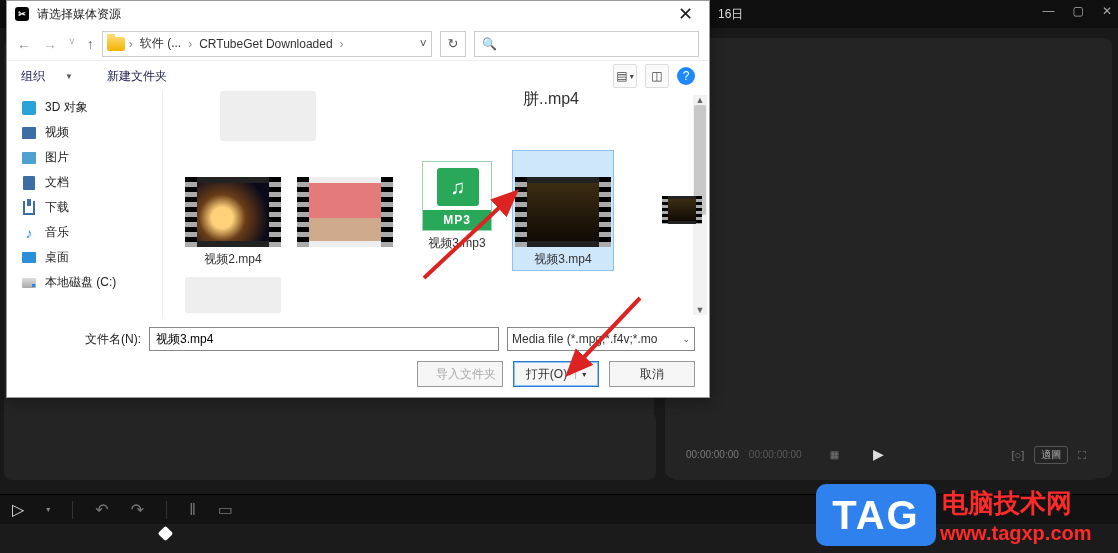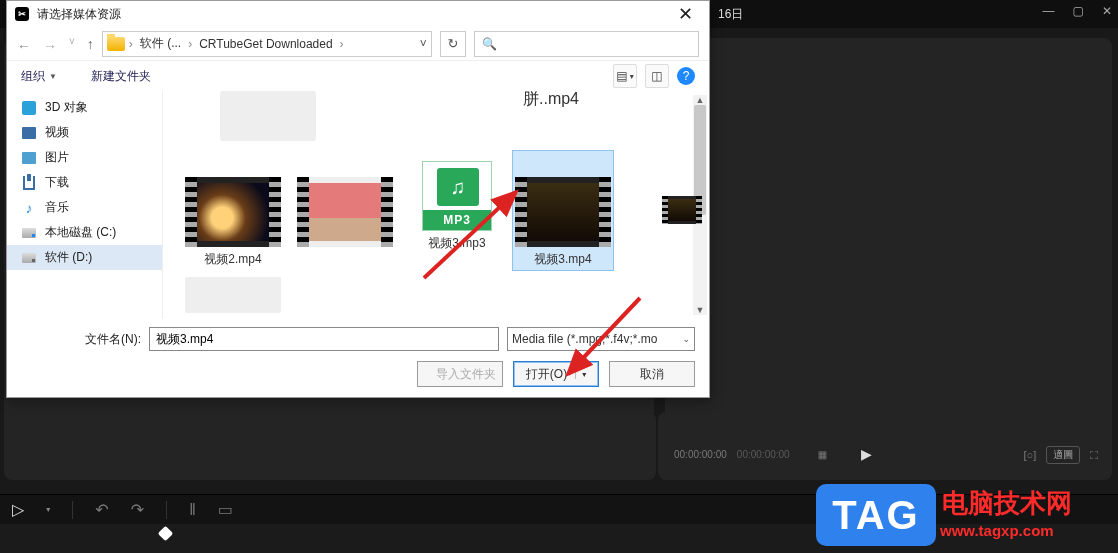--- a/index.html
+++ b/index.html
@@ -7,55 +7,55 @@
 
 
 .app-bg { position:absolute; inset:0; background:#191919; }
 .app-topbar { position:absolute; top:0; left:0; right:0; height:28px; background:#0f0f0f; color:#ccc; font-size:12px; display:flex; align-items:center; padding:0 12px; }
 .app-topbar .title { position:absolute; left:718px; top:6px; color:#ddd; }
 .win-icons { position:absolute; right:6px; top:4px; display:flex; gap:18px; color:#aaa; font-size:12px;}
 .app-panel-left { position:absolute; left:4px; top:38px; width:650px; height:440px; background:#242424; border-radius:8px; }
 .app-panel-right { position:absolute; left:665px; top:38px; right:6px; height:440px; background:#242424; border-radius:8px; }
 
 
-.dark-row { position:absolute; left:4px; right:6px; top:412px; height:68px; display:flex; gap:2px;}
+.dark-row { position:absolute; left:4px; right:18px; top:412px; height:68px; display:flex; gap:14px;}
 .dark-row .box { background:#242424; border-radius:8px; flex:1; position:relative;}
 .right-box-foot { position:absolute; left:16px; bottom:18px; display:flex; align-items:center; gap:10px; color:#7a7a7a; font-size:10px; }
 .right-box-foot .dim { color:#5a5a5a; }
 
 
 .bottom-toolbar { position:absolute; left:0; right:0; top:494px; height:30px; background:#131313; display:flex; align-items:center; padding:0 12px; gap:22px; color:#777; border-top:1px solid #000; }
 .bottom-toolbar .sep { width:1px; height:18px; background:#333; }
 .timeline { position:absolute; left:0; right:0; top:524px; height:29px; background:#1b1b1b; }
 .playhead { position:absolute; left:160px; top:4px; width:11px; height:11px; background:#fff; border-radius:2px; transform:rotate(45deg); }
 
 
 .tag-badge { position:absolute; left:816px; top:484px; width:120px; height:62px; background:#2f81ed; border-radius:10px; color:#fff; font-weight:900; font-size:40px; display:flex; align-items:center; justify-content:center; letter-spacing:2px; }
 .tag-text1 { position:absolute; left:942px; top:486px; color:#ff2a2a; font-size:26px; font-weight:800; }
-.tag-text2 { position:absolute; left:940px; top:522px; color:#ff2a2a; font-size:15px; font-weight:700; }
+.tag-text2 { position:absolute; left:940px; top:522px; color:#ff2a2a; font-size:20px; font-weight:700; }
 
 
 .dialog { position:absolute; left:6px; top:0; width:704px; height:398px; background:#fff; border:1px solid #9a9a9a; box-shadow:0 2px 12px rgba(0,0,0,.4); }
 .dlg-title { height:26px; display:flex; align-items:center; padding:0 8px; font-size:12px; color:#222; }
 .dlg-title .ticon { width:14px;height:14px;background:#000;border-radius:3px;margin-right:8px;display:flex;align-items:center;justify-content:center;color:#fff;font-size:9px;font-weight:bold;}
 .dlg-title .close { margin-left:auto; font-size:18px; color:#222; padding:0 8px; cursor:pointer;}
 .dlg-nav { height:34px; display:flex; align-items:center; padding:0 10px; gap:8px; border-bottom:1px solid #eee;}
 .nav-arrows { display:flex; gap:12px; color:#aaa; font-size:14px;}
 .nav-arrows span:nth-child(1){color:#888;}
 .nav-arrows span:nth-child(4){color:#666;}
 .addr { flex:0 0 330px; height:26px; border:1px solid #ccc; display:flex; align-items:center; font-size:12px; color:#333; padding:0 4px; gap:4px;}
 .folder-mini { width:18px; height:14px; background:linear-gradient(#ffd76b,#f2b200); border-radius:2px; position:relative;}
 .folder-mini::before{content:"";position:absolute;left:0;top:-3px;width:8px;height:4px;background:#ffd76b;border-radius:1px 1px 0 0;}
 .addr .crumb { padding:0 3px; }
 .addr .sep { color:#888; }
 .addr .drop { margin-left:auto; color:#555; }
 .refresh { width:26px; height:26px; border:1px solid #ccc; display:flex; align-items:center; justify-content:center; color:#555; font-size:13px;}
 .search { flex:1; height:26px; border:1px solid #ccc; display:flex; align-items:center; padding:0 8px; color:#888; font-size:12px; gap:6px;}
 .toolbar2 { height:30px; display:flex; align-items:center; padding:0 14px; gap:6px; font-size:12px; color:#333;}
-.toolbar2 .tb { display:flex; align-items:center; gap:4px; color:#225;justify-content:center; }
+.toolbar2 .tb { display:flex; align-items:center; gap:20px; color:#225;justify-content:center; }
 .toolbar2 .drop { font-size:8px;color:#555;}
 .toolbar2 .right { margin-left:auto; display:flex; gap:8px; align-items:center;}
 .iconbtn { width:24px;height:24px;border:1px solid #ddd; background:#fafafa; display:flex;align-items:center;justify-content:center;color:#444;font-size:12px;border-radius:2px;}
 .help { width:18px;height:18px;border-radius:50%;background:#1e88ff;color:#fff;display:flex;align-items:center;justify-content:center;font-size:12px;}
 
 .dlg-body { display:flex; height:228px; }
 .sidebar { width:156px; border-right:1px solid #eee; padding:4px 0; font-size:12px; color:#222;}
 .sitem { display:flex; align-items:center; gap:8px; padding:4px 14px; white-space:nowrap;}
 .sitem.sel { background:#dce8f6;}
 .si-ico { width:16px;height:16px; display:flex;align-items:center;justify-content:center;}
@@ -229,39 +229,45 @@
           <span>视频</span>
         </div>
       <div class="sitem">
           <span class="si-ico">
             <span class="pic"></span>
           </span>
           <span>图片</span>
         </div>
       <div class="sitem">
           <span class="si-ico">
+            <span class="docx"></span>
+          </span>
+          <span>文档</span>
+        </div>
+      <div class="sitem">
+          <span class="si-ico">
             <span class="dl"></span>
           </span>
           <span>下载</span>
         </div>
       <div class="sitem">
           <span class="si-ico note">♪</span>
           <span>音乐</span>
         </div>
       <div class="sitem">
           <span class="si-ico">
+            <span class="desk"></span>
+          </span>
+          <span>桌面</span>
+        </div>
+      <div class="sitem">
+          <span class="si-ico">
             <span class="drive c"></span>
           </span>
           <span>本地磁盘 (C:)</span>
-        </div>
-      <div class="sitem sel">
-          <span class="si-ico">
-            <span class="drive d"></span>
-          </span>
-          <span>软件 (D:)</span>
         </div>
     </div>
 
     <div class="filepane">
       <span class="topfrag">胼..mp4</span>
 
       <div class="fileitem gray" style="left:30px;top:0;width:150px;height:60px">
         <div class="thumb" style="height:50px"></div>
       </div>
 

